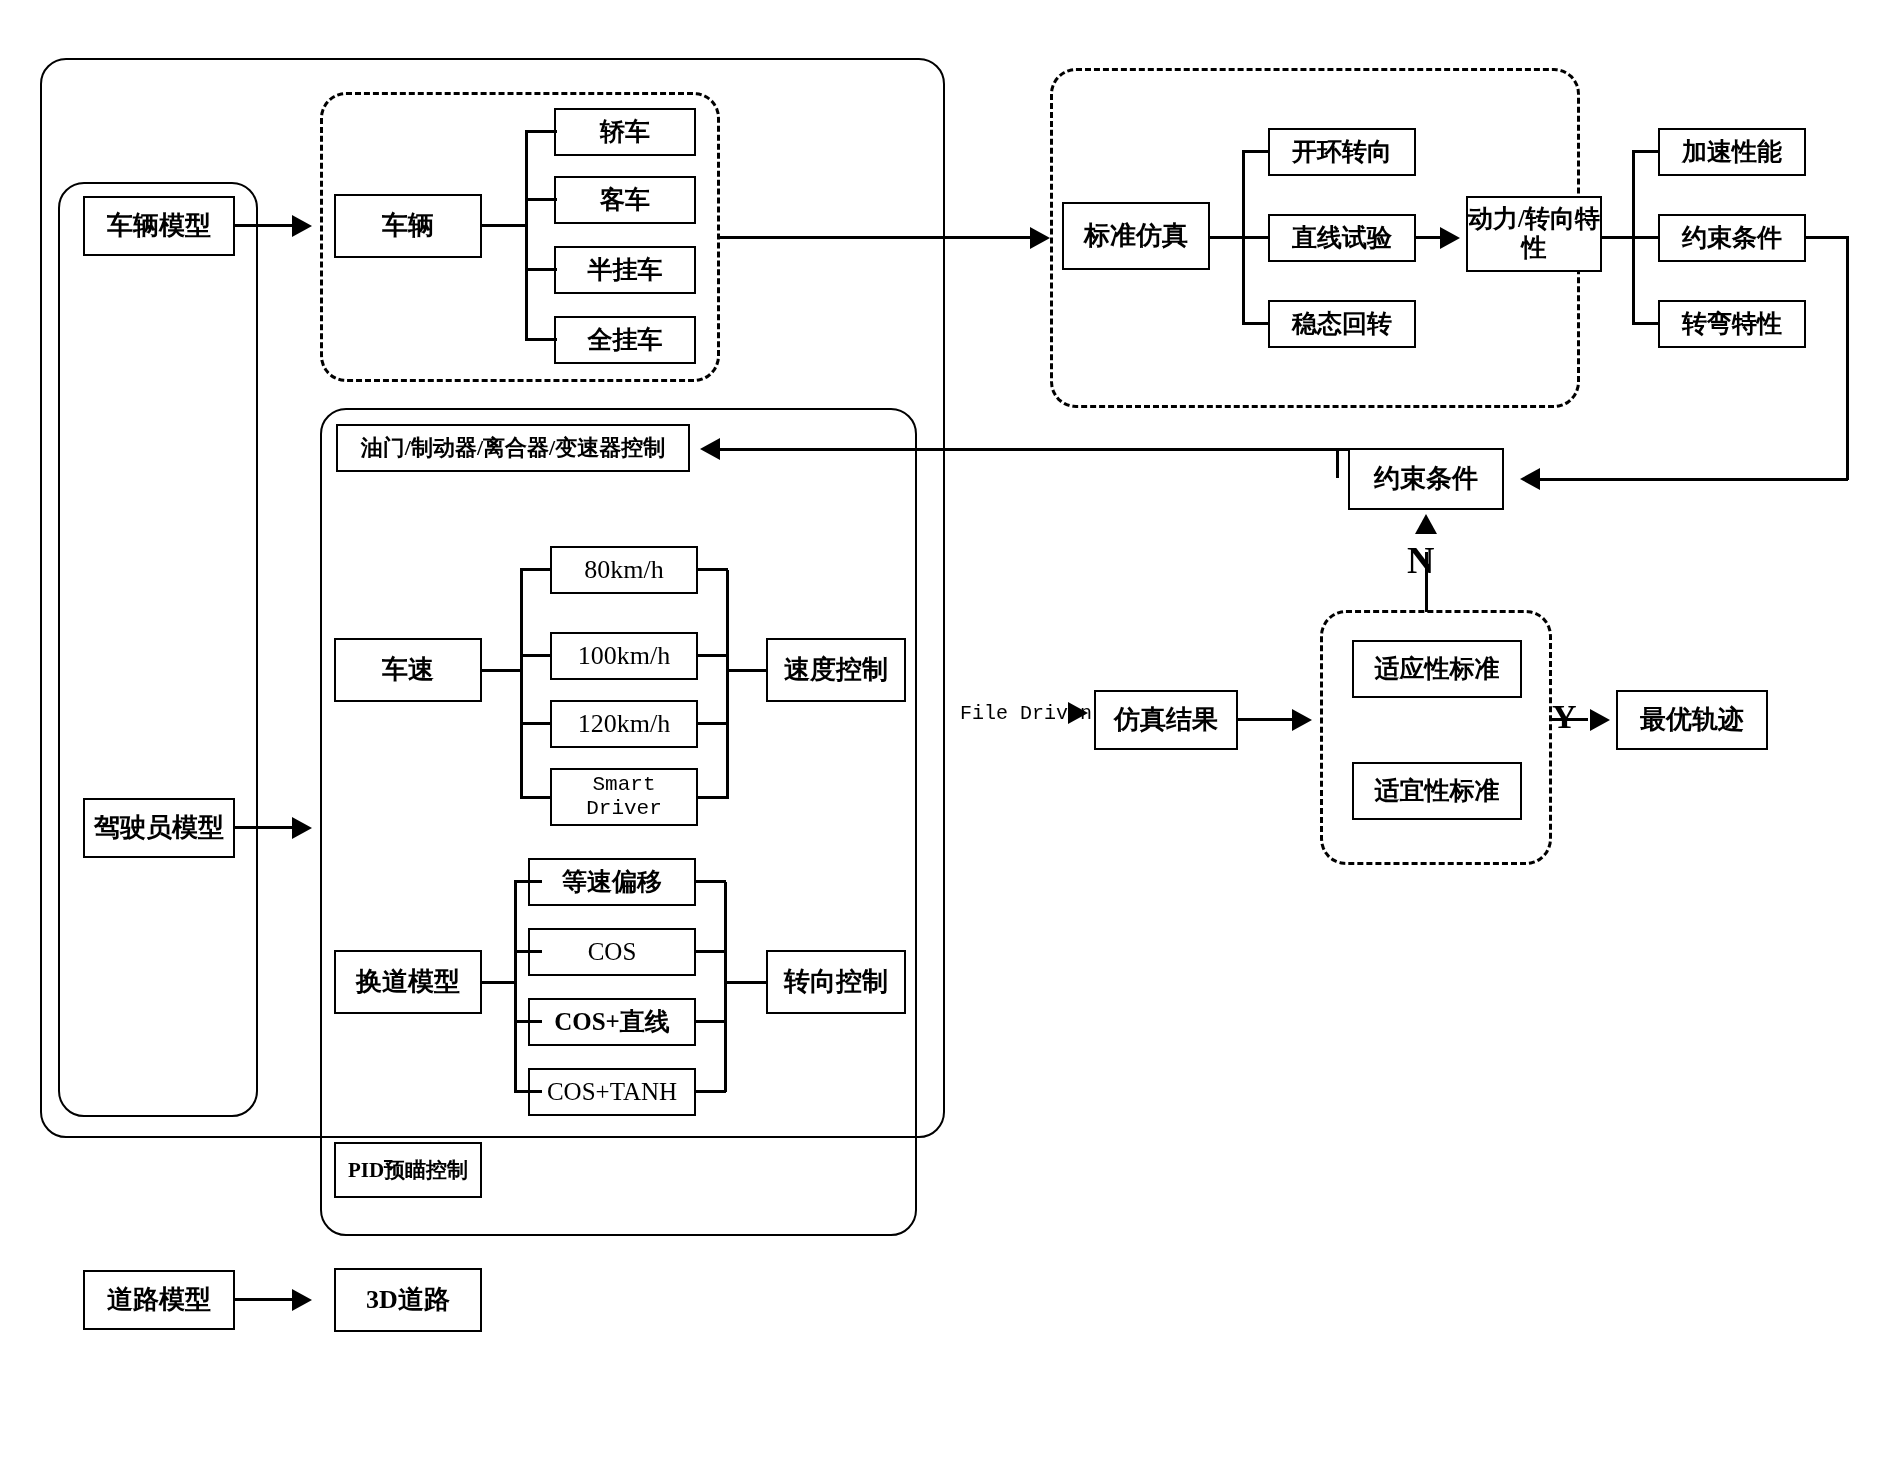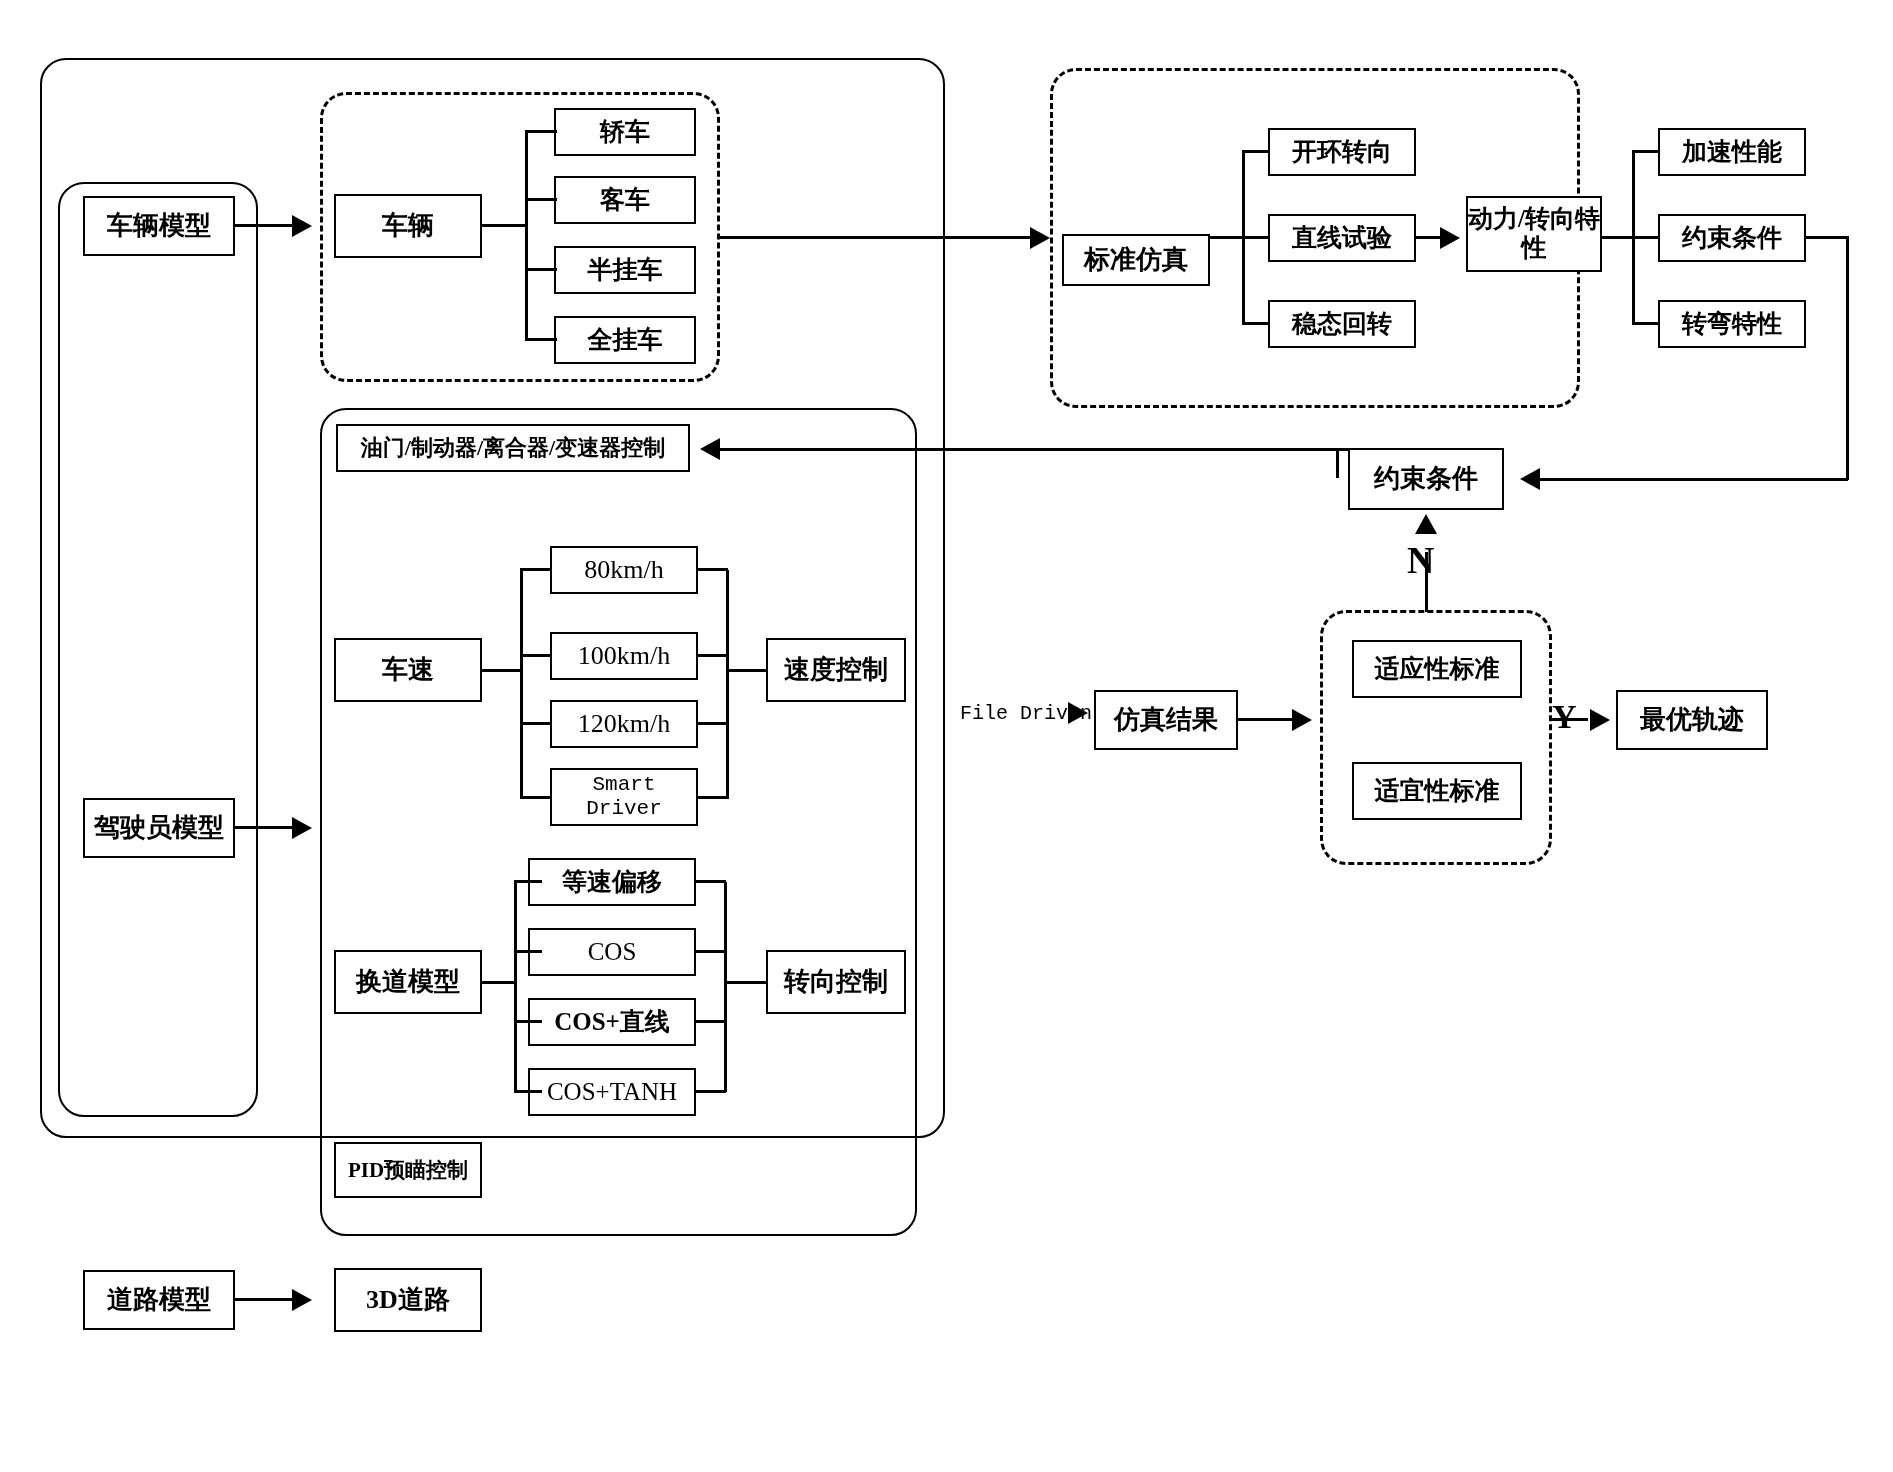--- a/index.html
+++ b/index.html
@@ -119,21 +119,21 @@
   <div class="ln hl" style="left:694px;top:950px;width:32px;"></div>
   <div class="ln hl" style="left:694px;top:1020px;width:32px;"></div>
   <div class="ln hl" style="left:694px;top:1090px;width:32px;"></div>
   <div class="ln vl" style="left:724px;top:882px;height:210px;"></div>
   <div class="ln hl" style="left:724px;top:981px;width:44px;"></div>
 
   <div class="box cn" style="left:766px;top:950px;width:140px;height:64px;font-size:26px;">转向控制</div>
 
   <div class="box cn" style="left:334px;top:1142px;width:148px;height:56px;font-size:21px;">PID预瞄控制</div>
 
-  <div class="box cn" style="left:1062px;top:202px;width:148px;height:52px;font-size:26px;margin-top:32px;">标准仿真</div>
+  <div class="box cn" style="left:1062px;top:202px;width:148px;height:68px;font-size:26px;">标准仿真</div>
 
   <div class="box cn" style="left:1268px;top:128px;width:148px;height:48px;font-size:25px;">开环转向</div>
   <div class="box cn" style="left:1268px;top:214px;width:148px;height:48px;font-size:25px;">直线试验</div>
   <div class="box cn" style="left:1268px;top:300px;width:148px;height:48px;font-size:25px;">稳态回转</div>
 
   <div class="ln hl" style="left:1210px;top:236px;width:34px;"></div>
   <div class="ln vl" style="left:1242px;top:152px;height:172px;"></div>
   <div class="ln hl" style="left:1242px;top:150px;width:28px;"></div>
   <div class="ln hl" style="left:1242px;top:236px;width:28px;"></div>
   <div class="ln hl" style="left:1242px;top:322px;width:28px;"></div>

